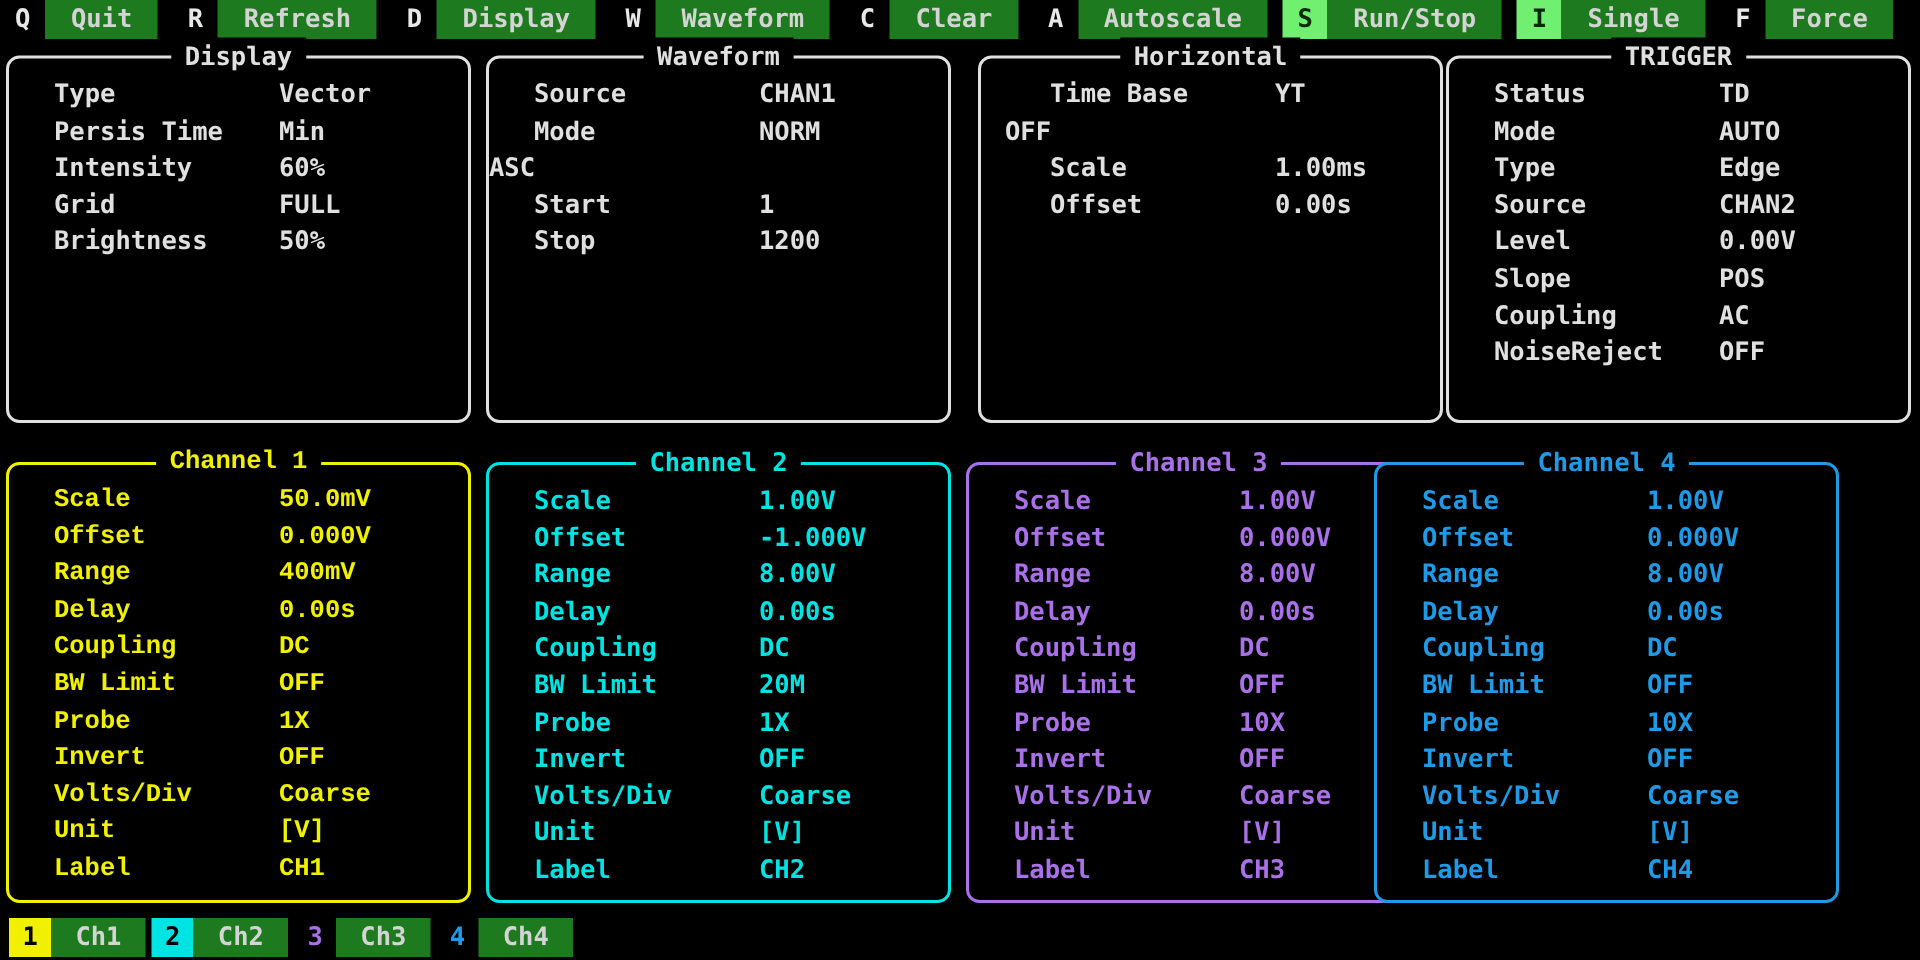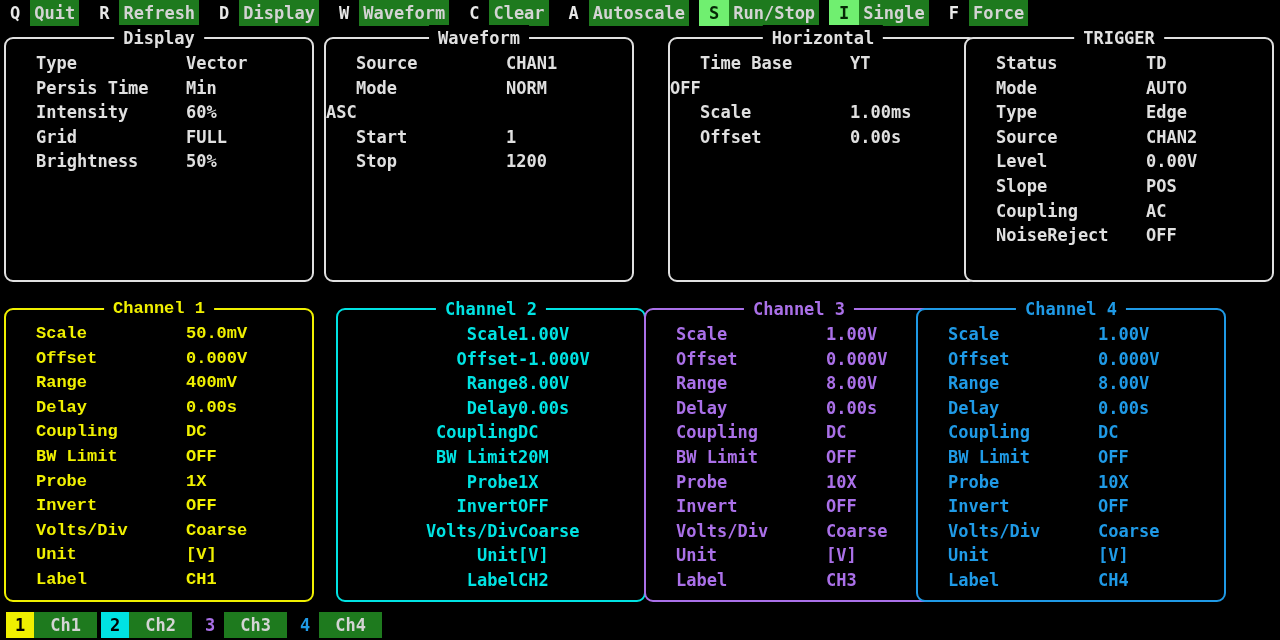--- a/index.html
+++ b/index.html
@@ -7,21 +7,21 @@
        font-family:"DejaVu Sans Mono", monospace;font-weight:bold;}
   .screen{position:relative;width:1280px;height:640px;background:#000;}
 
   
   .menubar{position:absolute;top:0;left:0;width:1280px;height:26px;
            display:flex;align-items:stretch;}
   .menu-item{display:flex;margin-right:10px;}
   .menu-key{color:#e8e8e8;padding:0 10px;line-height:26px;font-size:17px;}
   .menu-key.hl{background:var(--hl,#70ef70);color:#062806;}
   .menu-label{background:var(--green,#1e7a1e);color:#d4d4d4;
-              padding:0 4px;line-height:26px;font-size:17px;}
+              padding:0 17px;line-height:26px;font-size:17px;}
 
   
   .panel{position:absolute;width:310px;box-sizing:border-box;
          border:2px solid var(--c,#e0e0e0);border-radius:9px;background:#000;}
   .panel.top{top:37px;height:245px;}
   .panel.chan{top:308px;height:294px;}
   .panel-title{position:absolute;top:-14px;left:50%;transform:translateX(-50%);
                background:#000;padding:0 9px;font-size:17px;line-height:26px;
                color:var(--c,#e0e0e0);white-space:nowrap;}
   .panel-body{padding-top:12px;}
@@ -125,21 +125,21 @@
           <div class="row">
     <span class="lbl">Start</span>
     <span class="val">1</span>
   </div>
           <div class="row">
     <span class="lbl">Stop</span>
     <span class="val">1200</span>
   </div>
         </div>
   </div>
-      <div class="panel top" style="left: 668px; --c: #e0e0e0;">
+      <div class="panel top" style="left: 652px; padding-left: 16px; --c: #e0e0e0;">
     <div class="panel-title">Horizontal</div>
     <div class="panel-body">
           <div class="row">
     <span class="lbl">Time Base</span>
     <span class="val">YT</span>
   </div>
           <div class="row">
     <span class="val">OFF</span>
   </div>
           <div class="row">
@@ -231,21 +231,21 @@
           <div class="row">
     <span class="lbl">Unit</span>
     <span class="val">[V]</span>
   </div>
           <div class="row">
     <span class="lbl">Label</span>
     <span class="val">CH1</span>
   </div>
         </div>
   </div>
-      <div class="panel chan" style="left: 336px; text-align: right; --c: #00e3e3;">
+      <div class="panel chan" style="left: 324px; --c: #00e3e3;">
     <div class="panel-title">Channel 2</div>
     <div class="panel-body">
           <div class="row">
     <span class="lbl">Scale</span>
     <span class="val">1.00V</span>
   </div>
           <div class="row">
     <span class="lbl">Offset</span>
     <span class="val">-1.000V</span>
   </div>

